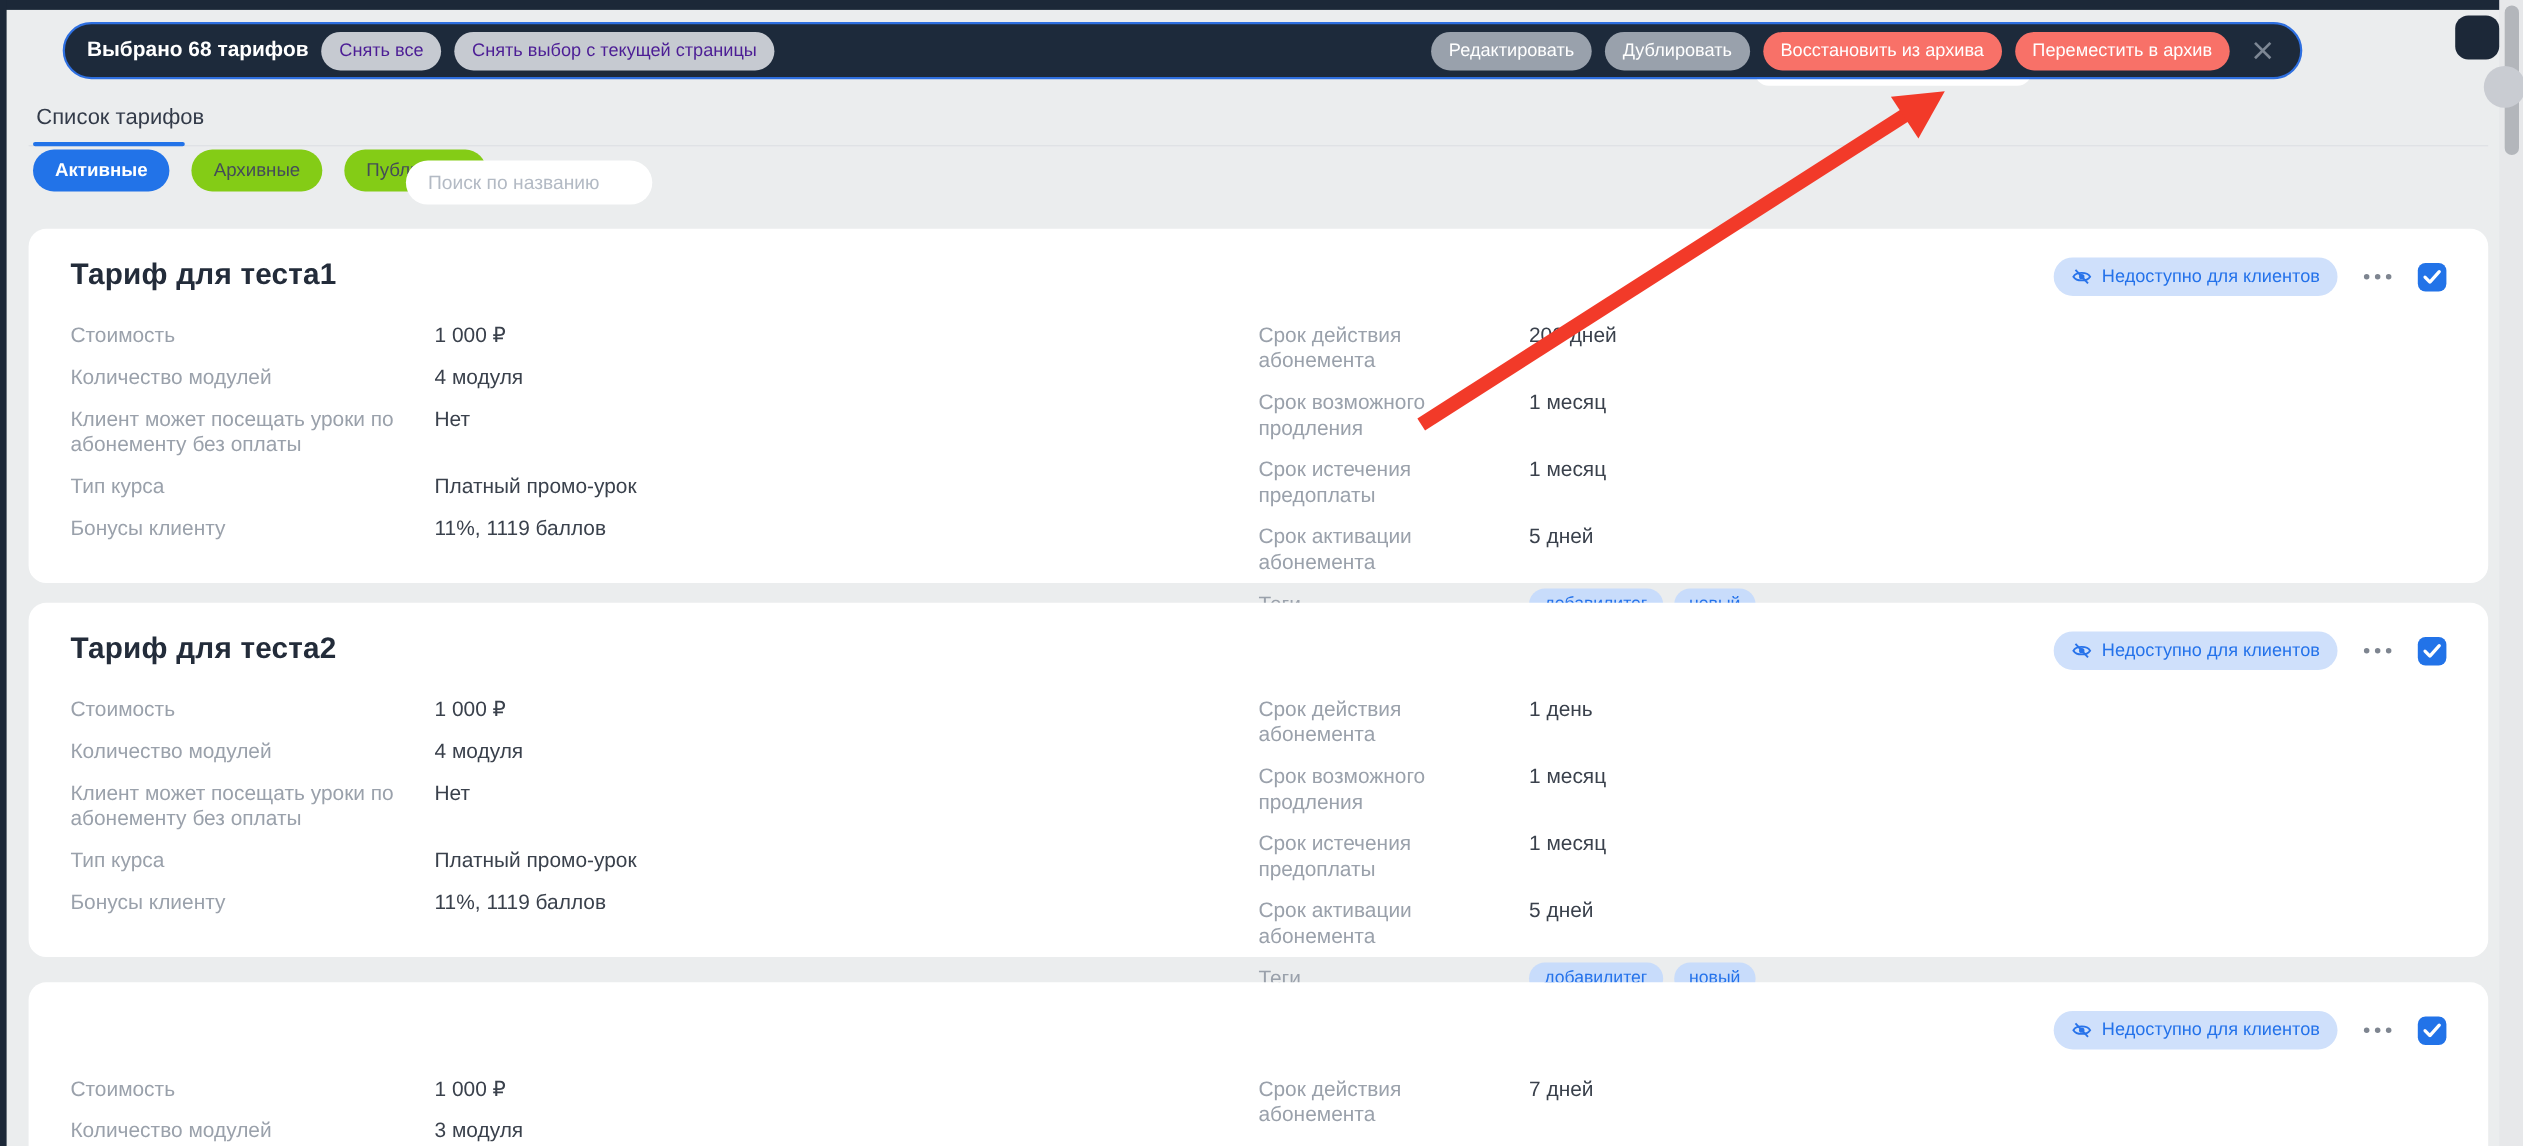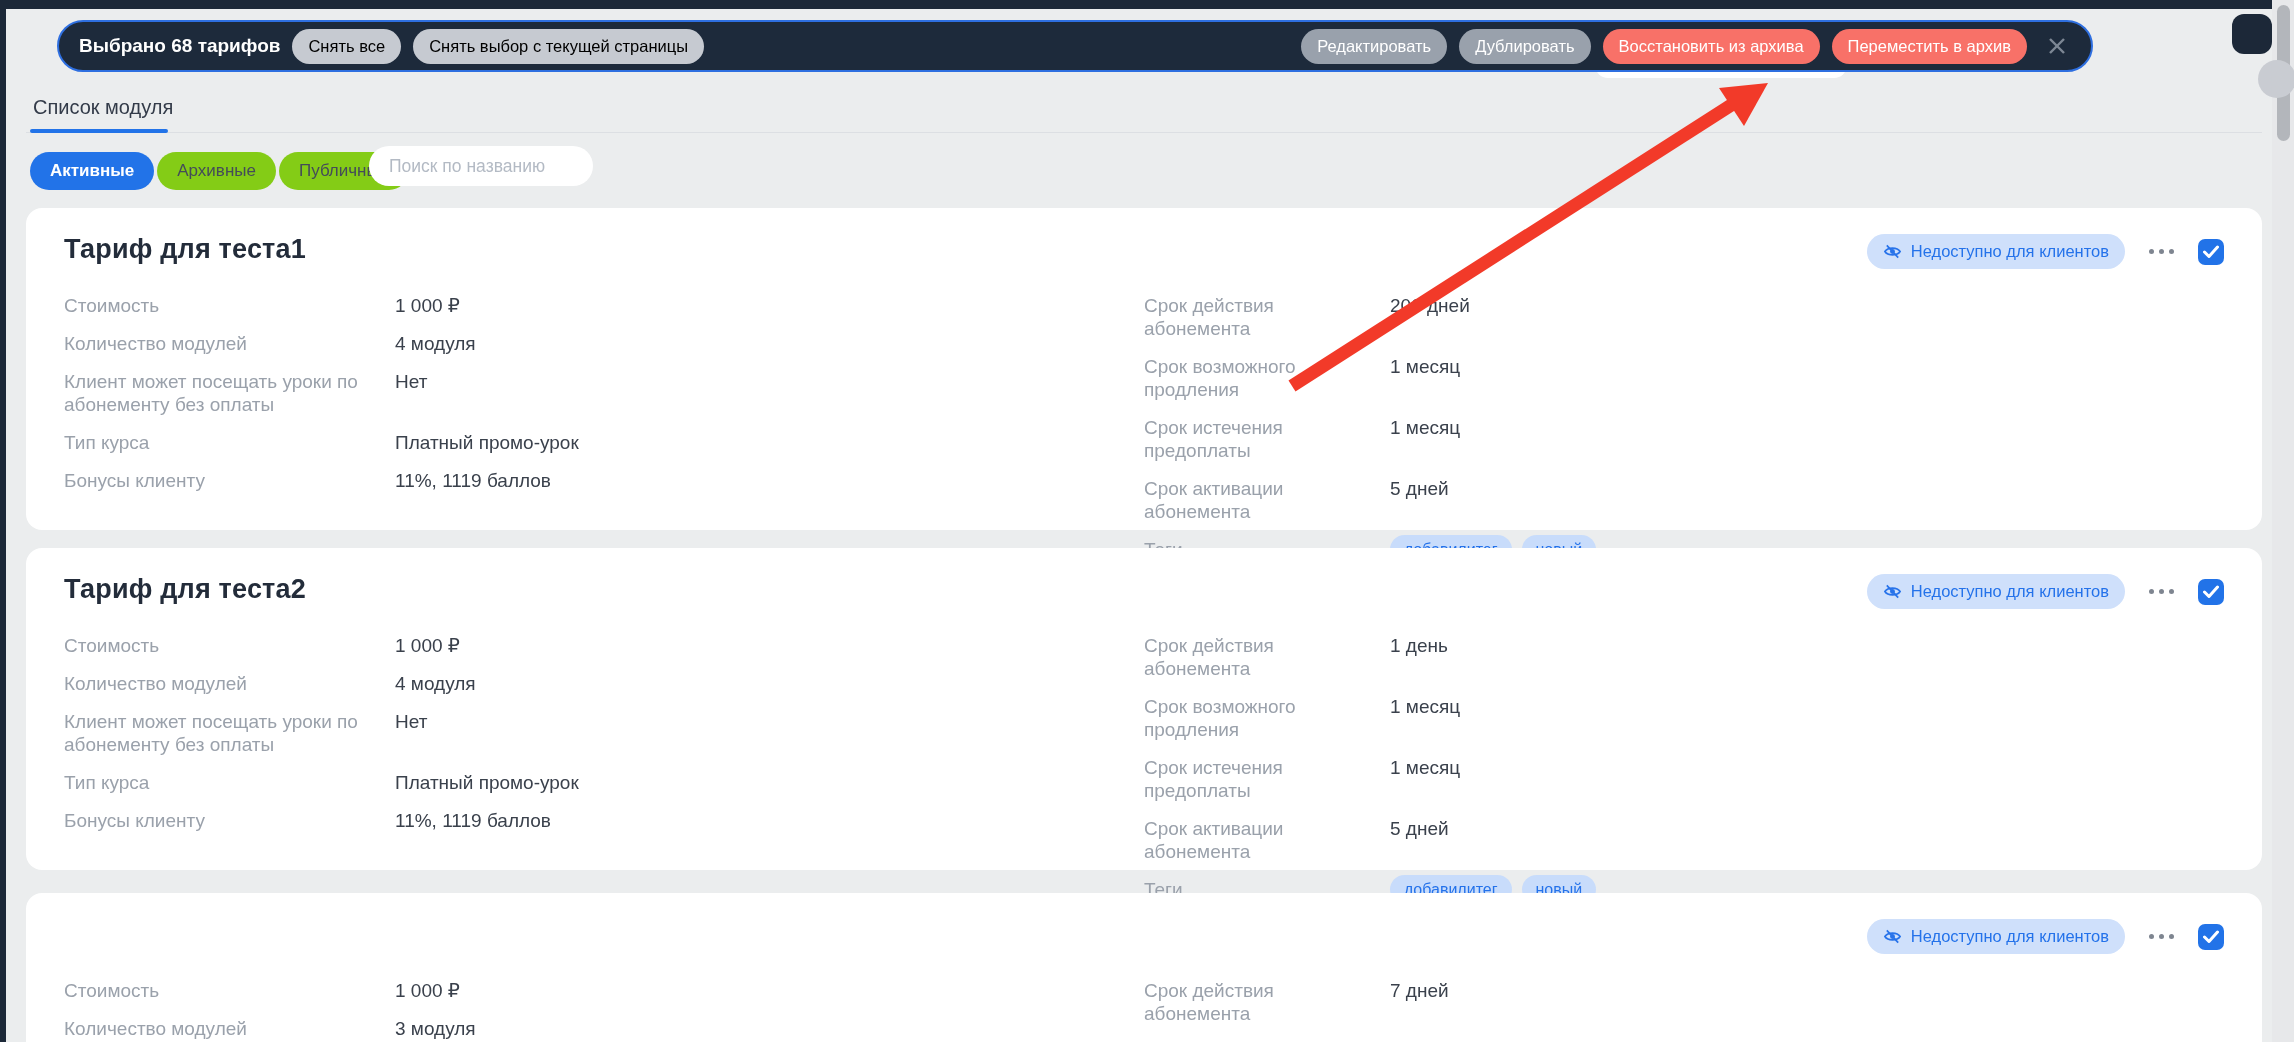--- a/index.html
+++ b/index.html
@@ -14,33 +14,33 @@
   .artifact-pill{position:absolute;left:1595px;top:52px;width:252px;height:26px;background:#fff;border-radius:13px;}
   .artifact-dot{position:absolute;left:1966px;top:63px;width:6px;height:6px;border-radius:50%;background:#2273e8;}
   .artifact-avatar-dark{position:absolute;left:2232px;top:14px;width:40px;height:40px;border-radius:12px;background:#1c2838;}
   .artifact-avatar-gray{position:absolute;left:2258px;top:60px;width:38px;height:38px;border-radius:50%;background:#c9ccd2;}
   
   .selection-bar{position:absolute;left:57px;top:20px;width:2036px;height:52px;background:#1d2a3b;
       border:2px solid #2e6fe0;border-radius:27px;display:flex;align-items:center;gap:12px;
       padding:16px 20px;box-sizing:border-box;z-index:5;}
   .sel-label{color:#fff;font-weight:bold;font-size:19px;white-space:nowrap;}
   .pill{border-radius:18px;padding:8px 16px;font-size:16.5px;white-space:nowrap;border:none;display:inline-block;}
-  .pill.light{background:#c6cad1;color:#000000;}
+  .pill.light{background:#c6cad1;color:#4c1d95;}
   .pill.mid{background:#99a1ac;color:#fff;}
   .pill.red{background:#f87168;color:#fff;}
   .sel-spacer{flex:1;}
   .close-btn{width:28px;height:28px;display:flex;align-items:center;justify-content:center;margin-left:4px;}
   
   .arrow-svg{position:absolute;left:0;top:0;z-index:9;pointer-events:none;}
   
   .tab-title{position:absolute;left:33px;top:96px;font-size:20px;color:#333b49;z-index:2;}
   .tab-underline{position:absolute;left:30px;top:129px;width:138px;height:4px;background:#2273e8;border-radius:2px;z-index:2;}
   .tab-border{position:absolute;left:26px;top:132px;width:2236px;height:1px;background:#dcdfe3;}
   
-  .status-group{position:absolute;left:30px;top:152px;display:flex;gap:3px;}
+  .status-group{position:absolute;left:30px;top:136px;display:flex;gap:20px;}
   .status-pill{height:38px;padding:0 20px;border-radius:19px;display:flex;align-items:center;font-size:17px;
       background:#84cc16;color:#444c59;}
   .status-pill.active{background:#2273e8;color:#fff;font-weight:bold;}
   .name-search{position:absolute;left:369px;top:146px;width:224px;height:40px;background:#fff;border-radius:20px;
       border:none;outline:none;padding:0 20px;font-size:17.5px;color:#3c434e;box-sizing:border-box;
       font-family:inherit;}
   ::placeholder{color:#b3bac4;opacity:1;}
   .right-controls{position:absolute;right:61px;top:144px;display:flex;align-items:center;gap:10px;}
   .tag-search{width:214px;height:44px;background:#fff;border-radius:22px;display:flex;align-items:center;
       padding:0 14px;gap:10px;box-sizing:border-box;}
@@ -96,21 +96,21 @@
     <button class="pill red">Восстановить из архива</button>
     <button class="pill red">Переместить в архив</button>
     <div class="close-btn">
       <svg width="22" height="22" viewBox="0 0 22 22">
           <line x1="4" y1="4" x2="18" y2="18" stroke="#7d8794" stroke-width="2.4"></line>
           <line x1="18" y1="4" x2="4" y2="18" stroke="#7d8794" stroke-width="2.4"></line>
         </svg>
     </div>
   </div>
 
-  <div class="tab-title">Список модуля</div>
+  <div class="tab-title">Список тарифов</div>
   <div class="tab-underline"></div>
   <div class="tab-border"></div>
 
   <div class="status-group">
     <div class="status-pill active">Активные</div>
     <div class="status-pill">Архивные</div>
     <div class="status-pill">Публичные</div>
   </div>
   <input class="name-search" placeholder="Поиск по названию" style="">
 

